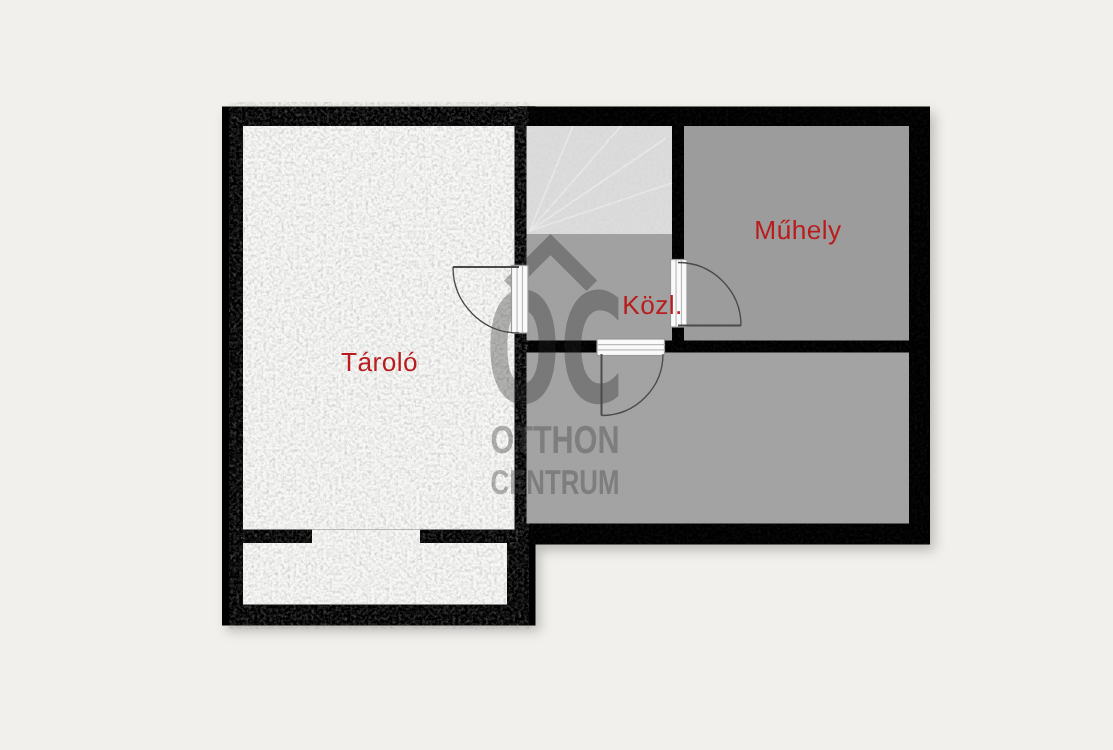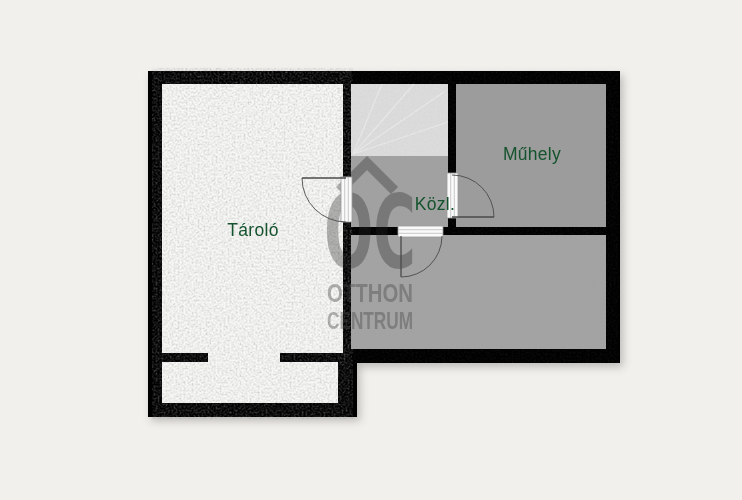--- a/index.html
+++ b/index.html
@@ -7,21 +7,21 @@
     width:742px;height:500px;overflow:hidden;
     background:#f1f0ec;
     font-family:"Liberation Sans", sans-serif;
   }
   #canvas{position:relative;width:742px;height:500px;}
   #plan-svg{position:absolute;left:0;top:0;}
   .room-label{
     position:absolute;
     transform:translate(-50%,-50%);
     font-size:17.5px;
-    color:#14532d;
+    color:#b91c1c;
     letter-spacing:0.3px;
     white-space:nowrap;
     user-select:none;
   }
   svg text{user-select:none;}
 </style>
 </head>
 <body>
 
 <div id="canvas">
@@ -99,17 +99,17 @@
 
     <g>
       <rect x="398" y="226" width="45" height="11" stroke="#999999" stroke-width="0.8" fill="#fafafa"></rect>
       <line x1="398" y1="229.7" x2="443" y2="229.7" stroke="#bbbbbb" stroke-width="0.8"></line>
       <line x1="398" y1="233.3" x2="443" y2="233.3" stroke="#bbbbbb" stroke-width="0.8"></line>
       <line x1="401" y1="236" x2="401" y2="277" stroke="#4a4a4a" stroke-width="1.3"></line>
       <path d="M 401 277 A 41 41 0 0 0 442 236" fill="none" stroke="#4a4a4a" stroke-width="0.9"></path>
     </g>
   </svg>
 
-  <div class="room-label" style="left:253px; top:230px;">Tároló</div>
+  <div class="room-label" style="left:253px; top:242px;">Tároló</div>
   <div class="room-label" style="left:399px; top:204px;margin-left:36px;">Közl.</div>
   <div class="room-label" style="left:532px; top:154px;">Műhely</div>
 
 </div>
 
 </body></html>

